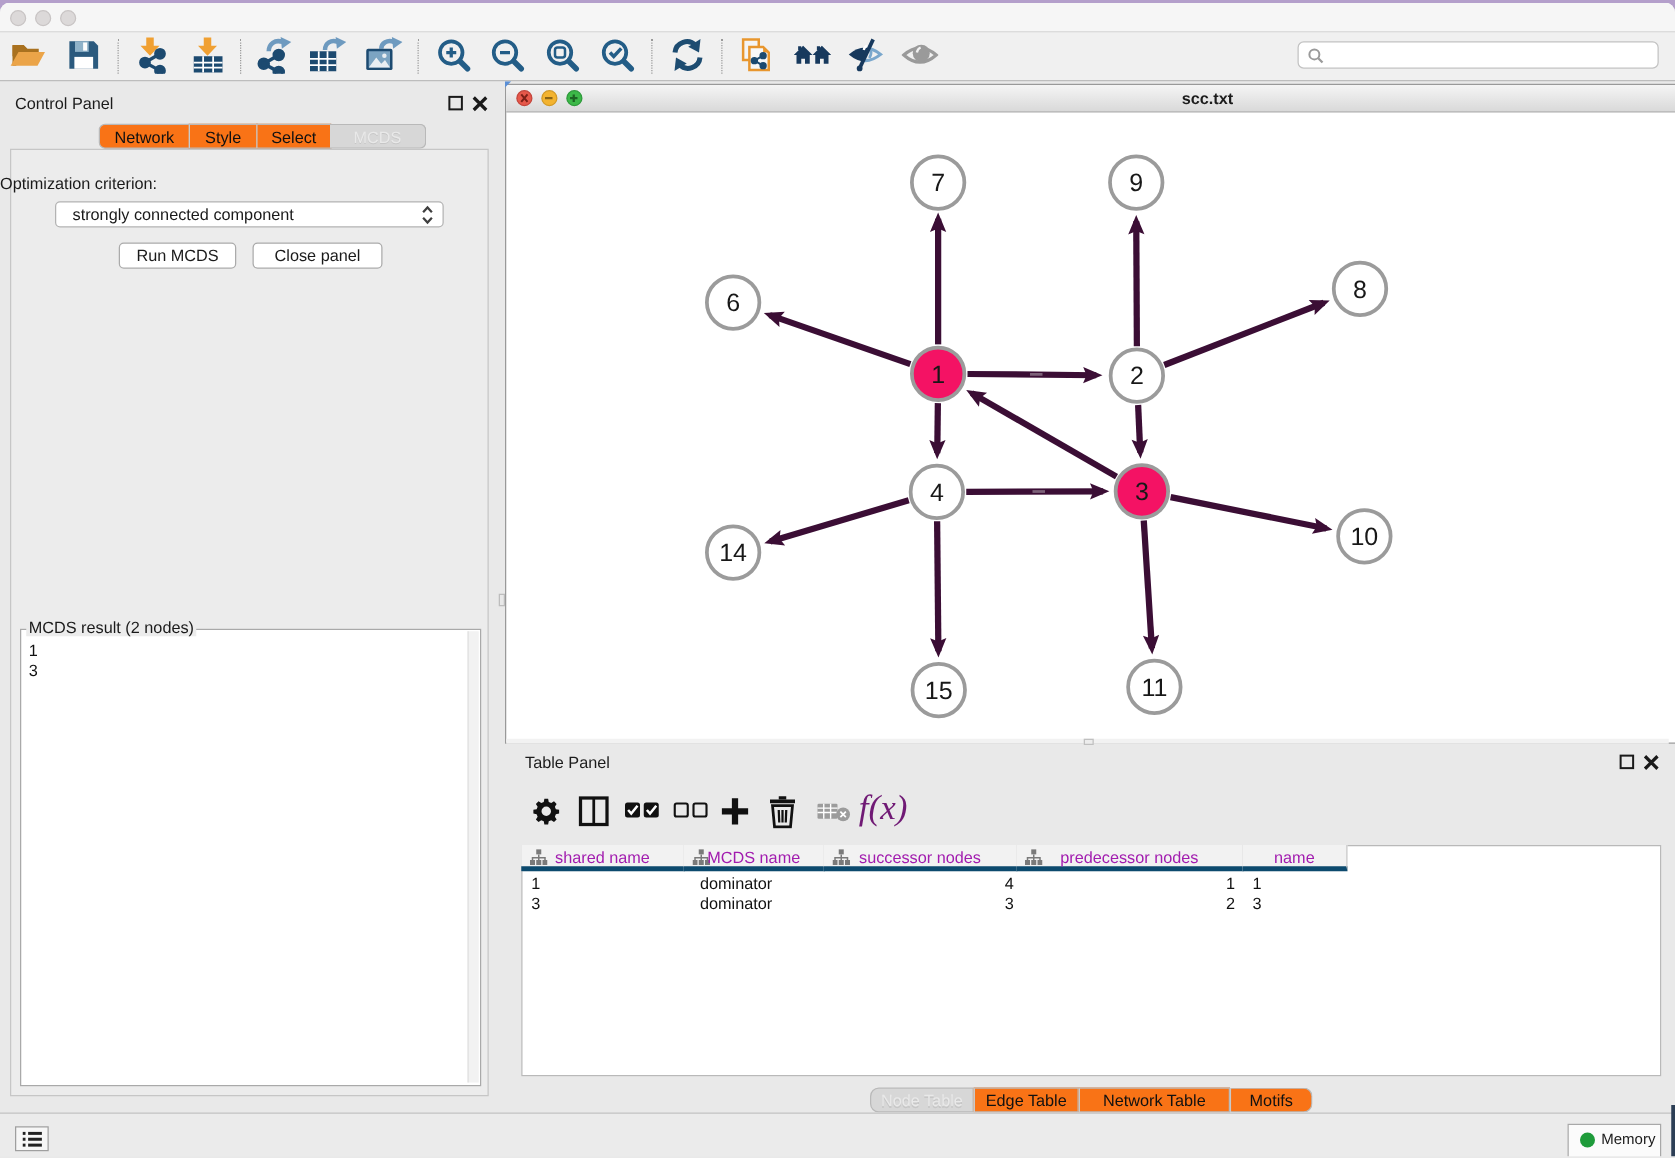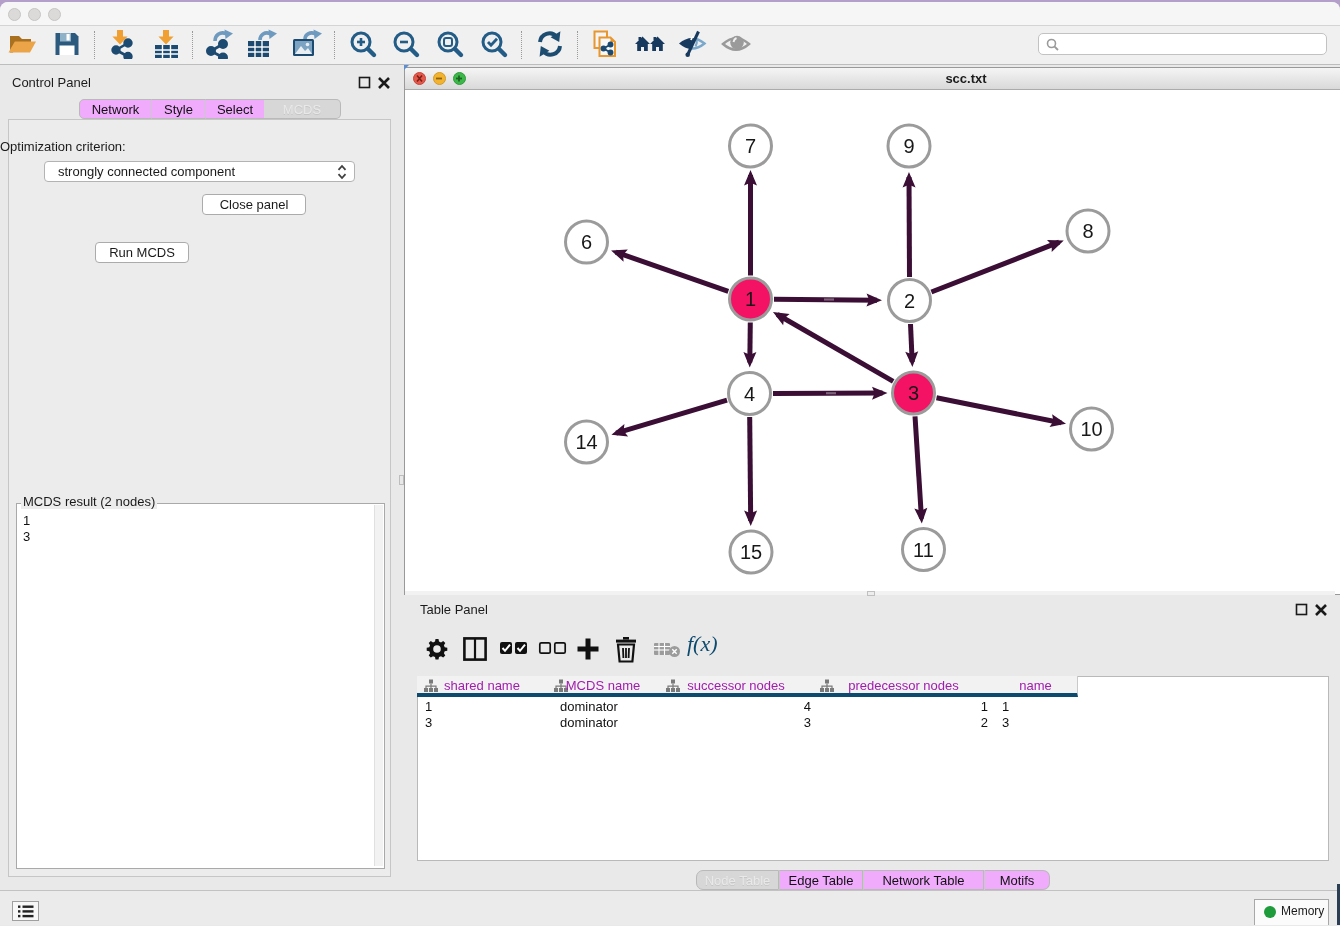--- a/index.html
+++ b/index.html
@@ -21,21 +21,21 @@
         border-left:1px dotted #9a9a9a;}
   .ticon{position:absolute;top:3px;}
   #searchbox{position:absolute;left:1038px;top:7px;width:289px;height:22px;
              background:#fff;border:1px solid #c2c2c2;border-radius:5px;box-sizing:border-box;}
   
   #cp-title{left:12px;top:73px;font-size:13px;color:#1c1c1c;}
   .paneBtns{position:absolute;}
   #cp-card{left:8px;top:117px;width:383px;height:758px;background:#ececec;
            border:1px solid #c6c6c6;box-sizing:border-box;}
   .tab{position:absolute;height:20px;line-height:20px;font-size:13px;text-align:center;
-       background:#f0abfc;border:1px solid #b9b9b9;box-sizing:border-box;color:#111;}
+       background:#f97316;border:1px solid #b9b9b9;box-sizing:border-box;color:#111;}
   .tabsel{background:#d7d7d7;color:#e9e9e9;text-shadow:0 1px 0 #c6c6c6;}
   #optlabel{left:0px;top:137px;width:400px;text-align:left;font-size:13px;color:#1a1a1a;}
   #combo{left:44px;top:159px;width:311px;height:21px;background:#fff;
          border:1px solid #b3b3b3;border-radius:4px;box-sizing:border-box;}
   #combo span{position:absolute;left:13px;top:2px;font-size:13px;color:#1a1a1a;}
   .btn{position:absolute;height:21px;background:#fff;border:1px solid #ababab;
        border-radius:4px;box-sizing:border-box;font-size:13px;color:#1a1a1a;
        text-align:center;line-height:19px;}
   #fieldset{left:16px;top:501px;width:369px;height:366px;border:1px solid #a9a9a9;
             background:#fff;box-sizing:border-box;}
@@ -247,21 +247,21 @@
   <div class="tab" style="left:205px;top:97px;width:60px;border-left:1px solid #c9c9c9;">Select</div>
   <div class="tab tabsel" style="left:264px;top:97px;width:77px;border-left:none;border-radius:0 5px 5px 0;">MCDS</div>
   <div class="abs" id="optlabel">Optimization criterion:</div>
   <div class="abs" id="combo">
       <span>strongly connected component</span>
     <svg width="12" height="16" viewBox="0 0 12 16" style="position:absolute;right:6px;top:2px;">
       <path d="M2.5,5.8 L6,2 L9.5,5.8" stroke="#3f3f3f" stroke-width="1.8" fill="none"></path>
       <path d="M2.5,10.2 L6,14 L9.5,10.2" stroke="#3f3f3f" stroke-width="1.8" fill="none"></path>
     </svg>
   </div>
-  <div class="btn" style="left:95px;top:192px;width:94px;margin-top:48px;">Run MCDS</div>
+  <div class="btn" style="left:95px;top:192px;width:94px;">Run MCDS</div>
   <div class="btn" style="left:202px;top:192px;width:104px;">Close panel</div>
   <div class="abs" id="fieldset"></div>
   <div class="abs" id="fsscroll"></div>
   <div class="abs" id="fslegend">MCDS result (2 nodes)</div>
   <div class="abs" id="fstext">1<br>3</div>
   <div class="abs" id="net">
     <div class="abs" id="nettitle">
       <div class="ntl" style="left:8px;background:#e6584a;border:1px solid #c4453c;"></div>
       <div class="ntl" style="left:28px;background:#f3b32f;border:1px solid #d29a27;"></div>
       <div class="ntl" style="left:48px;background:#3cb848;border:1px solid #2f9a3c;"></div>
@@ -375,21 +375,21 @@
       <g stroke="#fff" stroke-width="1.1">
         <line x1="1" y1="5.5" x2="17" y2="5.5"></line>
           <line x1="1" y1="9" x2="17" y2="9"></line>
         <line x1="6" y1="2" x2="6" y2="14"></line>
           <line x1="11.5" y1="2" x2="11.5" y2="14"></line>
       </g>
       <circle cx="21.5" cy="10.5" r="5.5" fill="#9c9c9c"></circle>
       <path d="M19.3,8.3 l4.4,4.4 M23.7,8.3 l-4.4,4.4" stroke="#fff" stroke-width="1.4"></path>
     </svg>
     <div style="position:absolute;left:270px;top:4px;font-family:'Liberation Serif',serif;
-                font-style:italic;font-size:22px;color:#0c4a6e;">f(x)</div>
+                font-style:italic;font-size:28px;color:#701a75;">f(x)</div>
   </div>
   <div class="abs" id="tbl"></div>
   <div class="abs th" style="left:417px;top:674px;width:131px;">
     <svg width="14" height="14" viewBox="0 0 14 14" style="position:absolute;left:7px;top:3px;">
       <g fill="#7a7a7a">
           <rect x="5" y="0.5" width="4" height="4"></rect>
           <rect x="0" y="9" width="4" height="4"></rect>
       <rect x="5" y="9" width="4" height="4"></rect>
           <rect x="10" y="9" width="4" height="4"></rect>
         </g>

